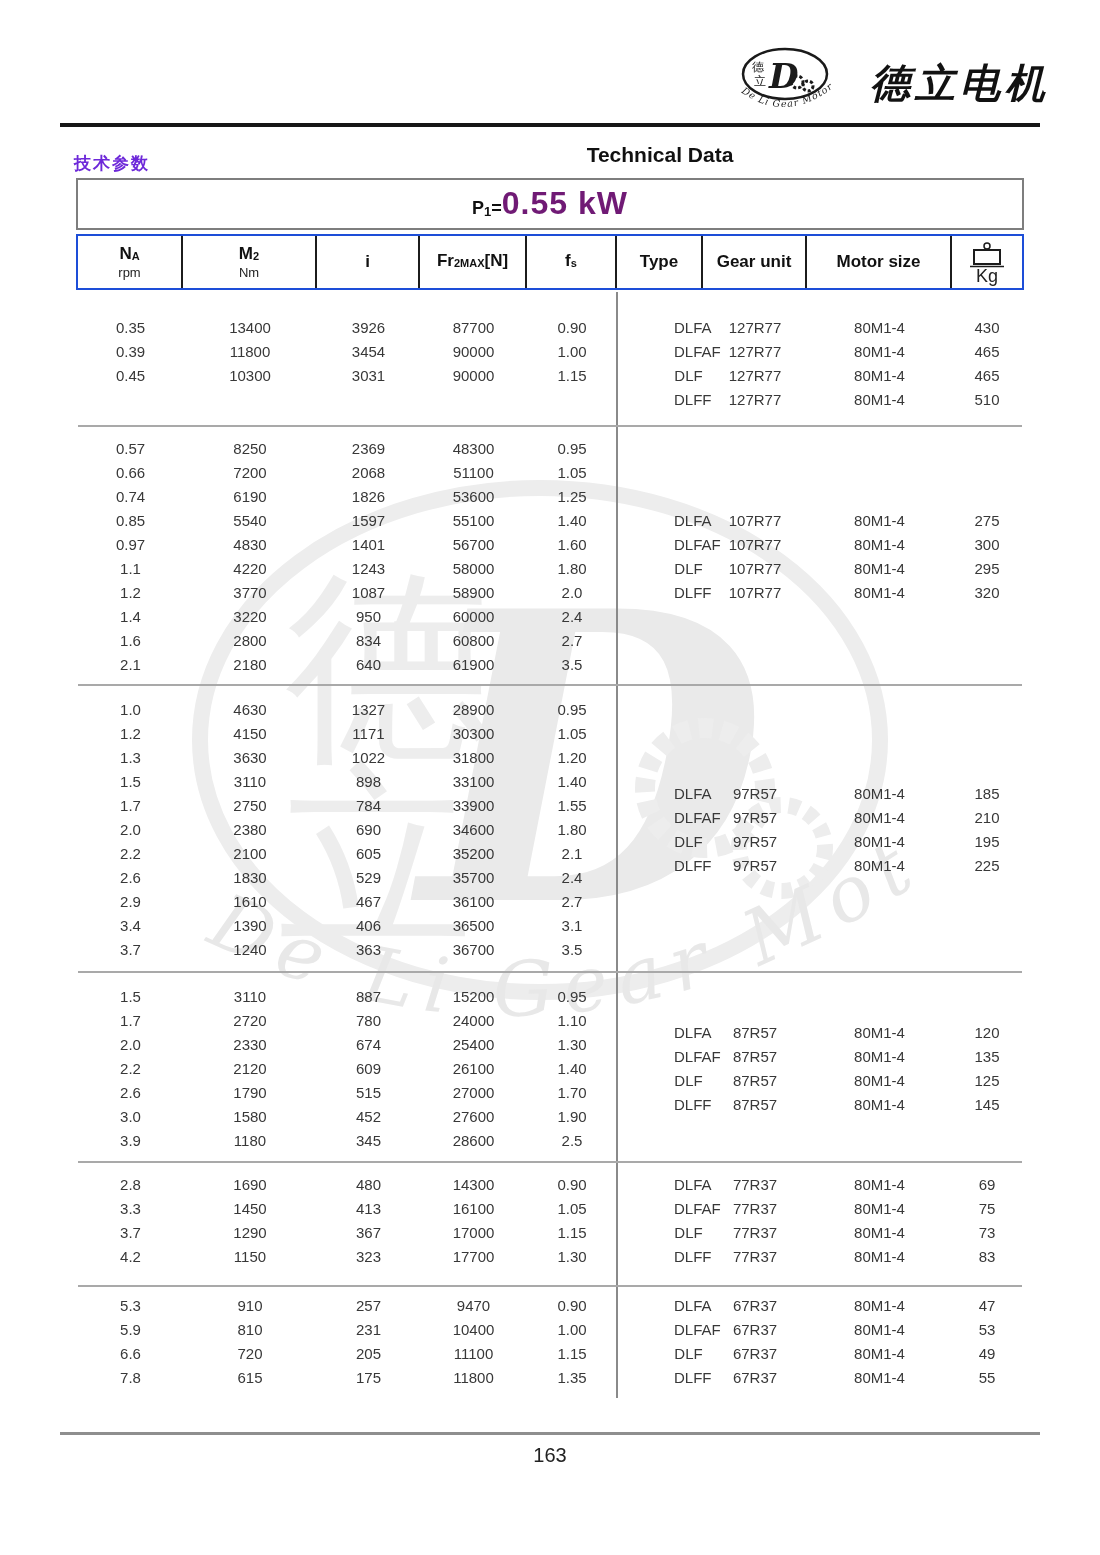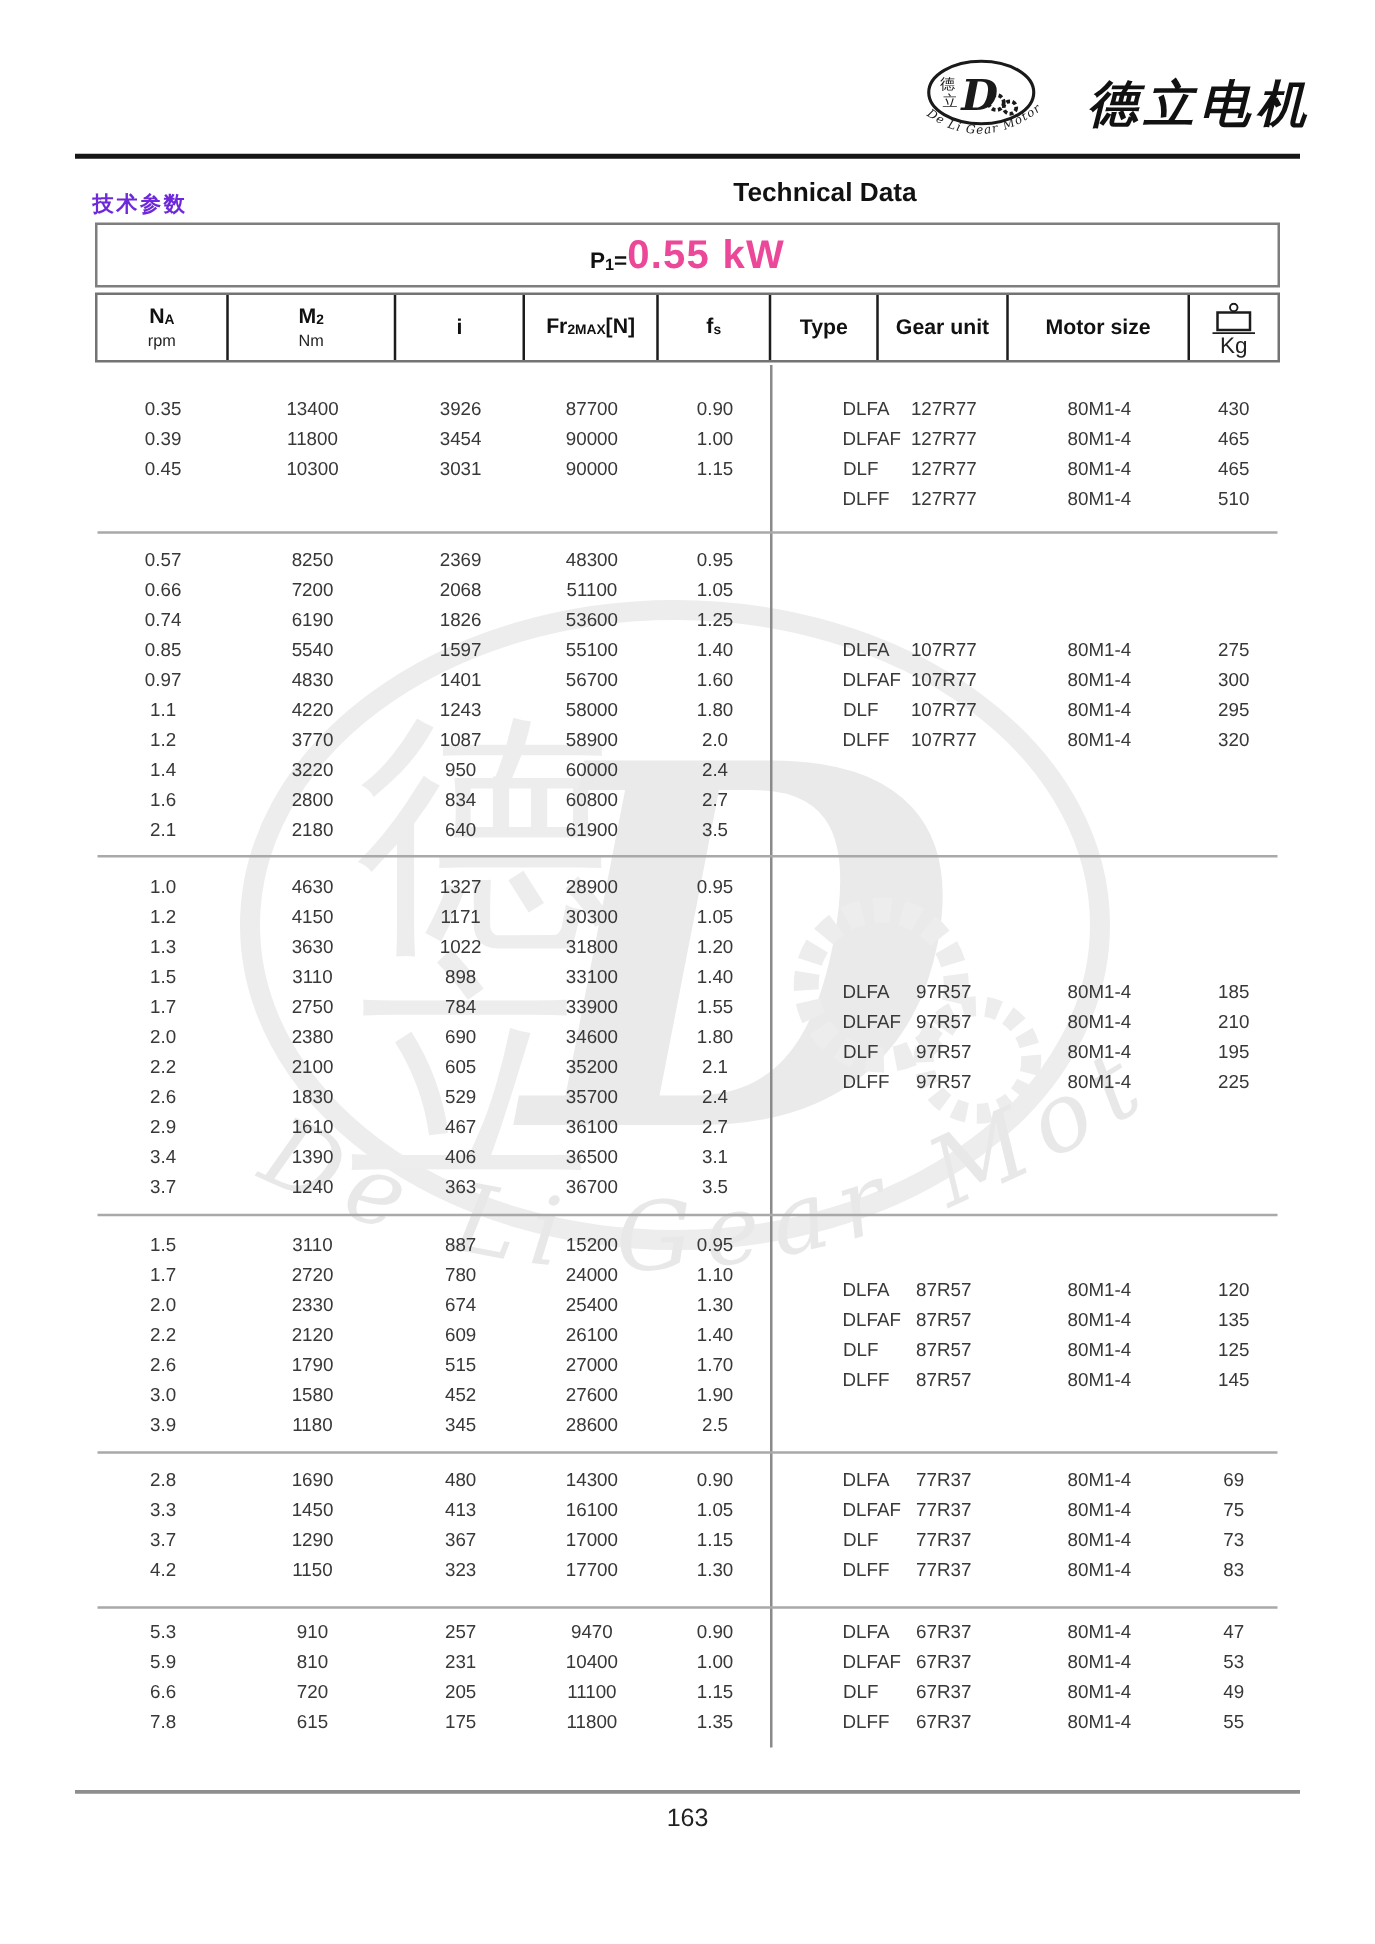--- a/index.html
+++ b/index.html
@@ -20,27 +20,27 @@
   .top-rule{position:absolute;left:60px;top:123px;width:980px;height:4px;background:#161616;}
   .title-cn{position:absolute;left:74px;top:152px;font-size:17px;font-weight:bold;letter-spacing:2px;color:#6d28d9;}
   .title-en{position:absolute;left:520px;top:143px;width:280px;text-align:center;font-size:21px;font-weight:bold;color:#111;}
 
   .power-box{
     position:absolute;left:76px;top:178px;width:944px;height:48px;
     border:2px solid #7e7e7e;text-align:center;line-height:46px;white-space:nowrap;
   }
   .pv-small{font-size:18px;font-weight:bold;color:#111;}
   .pv-sub{font-size:13px;font-weight:bold;color:#111;position:relative;top:2px;}
-  .pv-big{font-size:32px;font-weight:bold;color:#ec4899;letter-spacing:1px;}
+  .pv-big{font-size:32px;font-weight:bold;color:#701a75;letter-spacing:1px;}
 
   
   .thead{
     position:absolute;left:76px;top:234px;width:944px;height:52px;
     display:grid;grid-template-columns:105px 134px 103px 107px 90px 86px 104px 145px 70px;
-    border:2px solid #737373;
+    border:2px solid #1d4ed8;
   }
   .hcell{
     border-right:2px solid #1c1c1c;display:flex;flex-direction:column;
     align-items:center;justify-content:center;gap:1px;
   }
   .hcell:last-child{border-right:none;}
   .hmain{font-size:17px;font-weight:bold;color:#111;line-height:18px;white-space:nowrap;}
   .hsub{font-size:11px;font-weight:bold;vertical-align:-1px;}
   .hunit{font-size:13px;color:#222;line-height:14px;}
   .kgcell .hunit{font-size:18px;}

